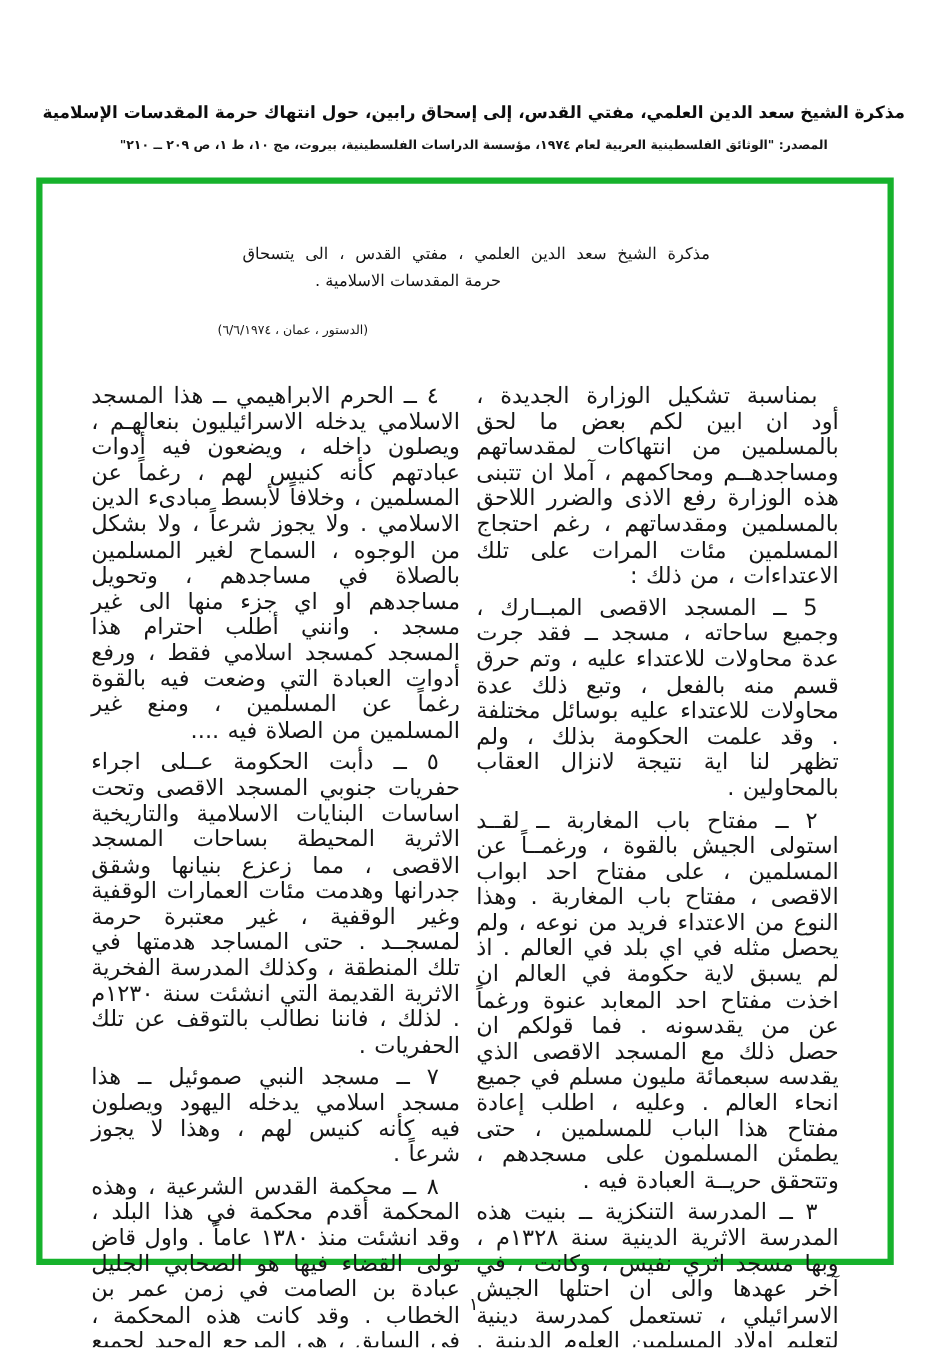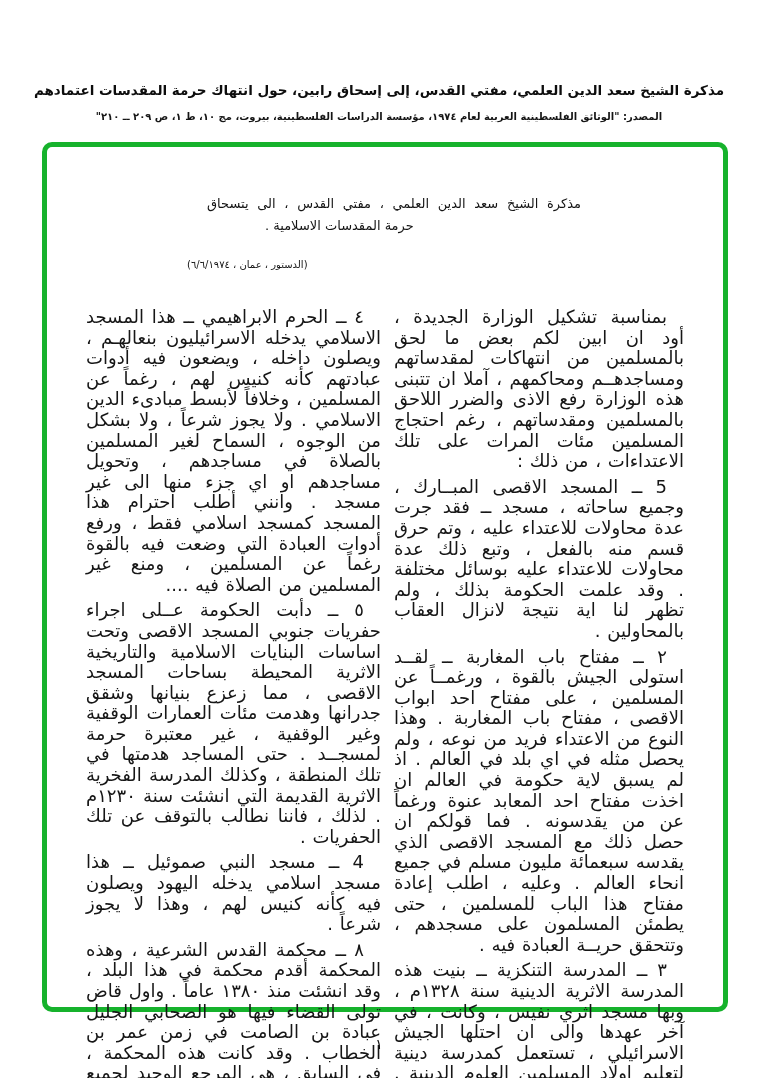--- a/index.html
+++ b/index.html
@@ -26,24 +26,24 @@
     position: absolute;
     top: 111px; left: 20px; right: 20px;
     direction: rtl;
     text-align: center;
     font-size: 10px;
     font-weight: bold;
     color: #151515;
   }
   .doc-frame {
     position: absolute;
-    left: 42px; top: 142px;
+    left: 29px; top: 142px;
     width: 676px; height: 860px;
     border: 5px solid #16b22c;
-    border-radius: 10px;
+    border-radius: 0;
     background: #ffffff;
   }
   .intro-block {
     position: absolute;
     top: 46px; right: 142px;
     width: 374px;
     direction: rtl;
     font-size: 13px;
     line-height: 21.5px;
     color: #141414;
@@ -84,21 +84,21 @@
     text-align: center;
     font-size: 14px;
     color: #111111;
   }
 </style>
 </head>
 <body>
 
 <div class="page">
 
-  <div class="doc-title">مذكرة الشيخ سعد الدين العلمي، مفتي القدس، إلى إسحاق رابين، حول انتهاك حرمة المقدسات اعتمادهم</div>
+  <div class="doc-title">مذكرة الشيخ سعد الدين العلمي، مفتي القدس، إلى إسحاق رابين، حول انتهاك حرمة المقدسات الإسلامية</div>
   <div class="doc-source">المصدر: "الوثائق الفلسطينية العربية لعام ١٩٧٤، مؤسسة الدراسات الفلسطينية، بيروت، مج ١٠، ط ١، ص ٢٠٩ ــ ٢١٠"</div>
 
   <div class="doc-frame" style="border-color: rgb(22, 178, 44);">
 
     <div class="intro-block">
       <div class="intro-line-justify">مذكرة الشيخ سعد الدين العلمي ، مفتي القدس ، الى يتسحاق</div>
       <div class="intro-line-last">حرمة المقدسات الاسلامية .</div>
     </div>
 
     <div class="dateline">(الدستور ، عمان ، ٦/٦/١٩٧٤)</div>
@@ -106,21 +106,21 @@
     <div class="columns">
       <div class="col col-right">
         <p>بمناسبة تشكيل الوزارة الجديدة ، أود ان ابين لكم بعض ما لحق بالمسلمين من انتهاكات لمقدساتهم ومساجدهــم ومحاكمهم ، آملا ان تتبنى هذه الوزارة رفع الاذى والضرر اللاحق بالمسلمين ومقدساتهم ، رغم احتجاج المسلمين مئات المرات على تلك الاعتداءات ، من ذلك :</p>
         <p>5 ــ المسجد الاقصى المبــارك ، وجميع ساحاته ، مسجد ــ فقد جرت عدة محاولات للاعتداء عليه ، وتم حرق قسم منه بالفعل ، وتبع ذلك عدة محاولات للاعتداء عليه بوسائل مختلفة . وقد علمت الحكومة بذلك ، ولم تظهر لنا اية نتيجة لانزال العقاب بالمحاولين .</p>
         <p>٢ ــ مفتاح باب المغاربة ــ لقــد استولى الجيش بالقوة ، ورغمــاً عن المسلمين ، على مفتاح احد ابواب الاقصى ، مفتاح باب المغاربة . وهذا النوع من الاعتداء فريد من نوعه ، ولم يحصل مثله في اي بلد في العالم . اذ لم يسبق لاية حكومة في العالم ان اخذت مفتاح احد المعابد عنوة ورغماً عن من يقدسونه . فما قولكم ان حصل ذلك مع المسجد الاقصى الذي يقدسه سبعمائة مليون مسلم في جميع انحاء العالم . وعليه ، اطلب إعادة مفتاح هذا الباب للمسلمين ، حتى يطمئن المسلمون على مسجدهم ، وتتحقق حريــة العبادة فيه .</p>
         <p>٣ ــ المدرسة التنكزية ــ بنيت هذه المدرسة الاثرية الدينية سنة ١٣٢٨م ، وبها مسجد اثري نفيس ، وكانت ، في آخر عهدها والى ان احتلها الجيش الاسرائيلي ، تستعمل كمدرسة دينية لتعليم اولاد المسلمين العلوم الدينية . واحتلها الجيش الاسرائيلي ، وطرد تلاميذها منها ، وعطل الصلاة في مسجدها ، ولم يسمح لأحد من المسلمين بدخولها . لذلك ، فاننا نطالب باعادتها الى المسلمين ، خصوصاً وانها مشرفة على ساحات المسجد الاقصى . وكيف يمكن للمسلمين ان يحافظوا على اعظم مسجد مقدس لهم في هذه الديار ومفتاح بابه مع غيرهم ، وغيرهم يحتل البنايات الاسلامية المشرفة عليه ؟</p>
       </div>
       <div class="col col-left">
         <p>٤ ــ الحرم الابراهيمي ــ هذا المسجد الاسلامي يدخله الاسرائيليون بنعالهـم ، ويصلون داخله ، ويضعون فيه أدوات عبادتهم كأنه كنيس لهم ، رغماً عن المسلمين ، وخلافاً لأبسط مبادىء الدين الاسلامي . ولا يجوز شرعاً ، ولا بشكل من الوجوه ، السماح لغير المسلمين بالصلاة في مساجدهم ، وتحويل مساجدهم او اي جزء منها الى غير مسجد . وانني أطلب احترام هذا المسجد كمسجد اسلامي فقط ، ورفع أدوات العبادة التي وضعت فيه بالقوة رغماً عن المسلمين ، ومنع غير المسلمين من الصلاة فيه ....</p>
         <p>٥ ــ دأبت الحكومة عــلى اجراء حفريات جنوبي المسجد الاقصى وتحت اساسات البنايات الاسلامية والتاريخية الاثرية المحيطة بساحات المسجد الاقصى ، مما زعزع بنيانها وشقق جدرانها وهدمت مئات العمارات الوقفية وغير الوقفية ، غير معتبرة حرمة لمسجــد . حتى المساجد هدمتها في تلك المنطقة ، وكذلك المدرسة الفخرية الاثرية القديمة التي انشئت سنة ١٢٣٠م . لذلك ، فاننا نطالب بالتوقف عن تلك الحفريات .</p>
-        <p>4 ــ مسجد النبي صموئيل ــ هذا مسجد اسلامي يدخله اليهود ويصلون فيه كأنه كنيس لهم ، وهذا لا يجوز شرعاً .</p>
+        <p>٧ ــ مسجد النبي صموئيل ــ هذا مسجد اسلامي يدخله اليهود ويصلون فيه كأنه كنيس لهم ، وهذا لا يجوز شرعاً .</p>
         <p>٨ ــ محكمة القدس الشرعية ، وهذه المحكمة أقدم محكمة في هذا البلد ، وقد انشئت منذ ١٣٨٠ عاماً . واول قاض تولى القضاء فيها هو الصحابي الجليل عبادة بن الصامت في زمن عمر بن الخطاب . وقد كانت هذه المحكمة ، في السابق ، هي المرجع الوحيد لجميع امور الناس . فقناصل الدول الاجنبية ، حينما كانوا يأتون الى القــدس يقدمون اوراق اعتمادهم لقاضي القدس ، وكانت دائرة تسجيل</p>
       </div>
     </div>
 
   </div>
 
   <div class="page-number">١</div>
 
 </div>
 

